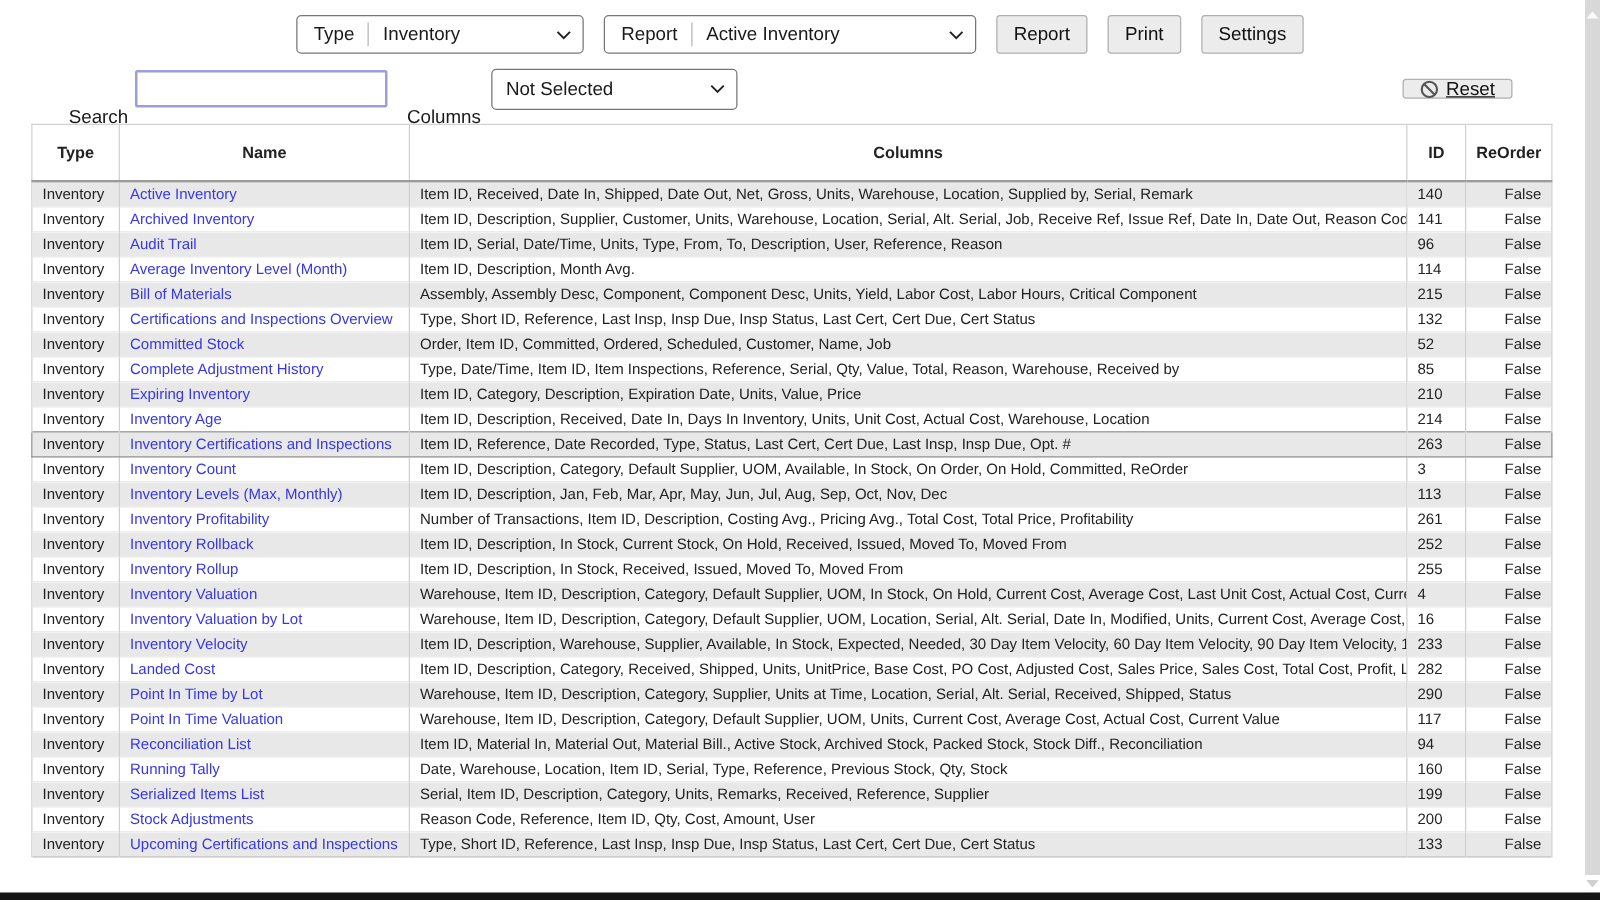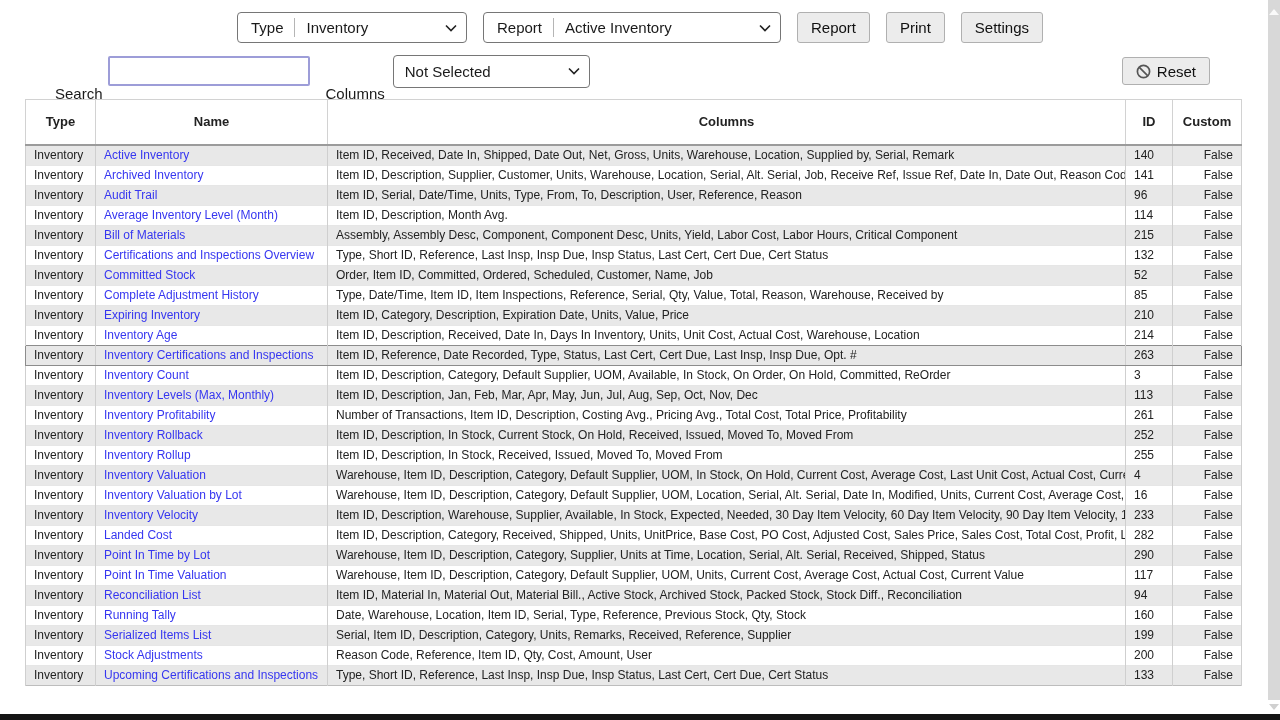--- a/index.html
+++ b/index.html
@@ -35,21 +35,21 @@
     width:202px; height:30px; margin-left:5px;
     border:2px solid #9d9dd8; border-radius:2px; background:#fff;
     font-family:"Liberation Sans",sans-serif; font-size:14px; padding:0 6px; outline:none;
   }
   .columns-lbl { margin-left:16px; margin-right:8px; }
   .columns-select {
     width:197px; height:33px; background:#fff; border:1px solid #767676; border-radius:4px;
     display:flex; align-items:center; font-size:15px; padding-left:11px;
   }
   .columns-select .val { flex:1; }
-  .reset-btn { margin-left:auto; height:28px; }
+  .reset-btn { margin-left:auto; height:16px;text-decoration:underline; }
 
   
   table.report {
     border-collapse:collapse; table-layout:fixed;
     margin:11px 0 0 25px; width:1216px;
     font-size:12px;
   }
   table.report col.c-type   { width:70px; }
   table.report col.c-name   { width:232px; }
   table.report col.c-cols   { width:798px; }
@@ -143,21 +143,21 @@
       <col class="c-cols">
       <col class="c-id">
       <col class="c-custom">
   </colgroup>
   <thead>
     <tr>
       <th>Type</th>
       <th>Name</th>
       <th>Columns</th>
       <th>ID</th>
-      <th>Custom</th>
+      <th>ReOrder</th>
     </tr>
   </thead>
   <tbody>
       <tr>
         <td class="t-type">Inventory</td>
         <td class="t-name"><a href="#">Active Inventory</a></td>
         <td class="t-cols">Item ID, Received, Date In, Shipped, Date Out, Net, Gross, Units, Warehouse, Location, Supplied by, Serial, Remark</td>
         <td class="t-id">140</td>
         <td class="t-custom">False</td>
       </tr>

